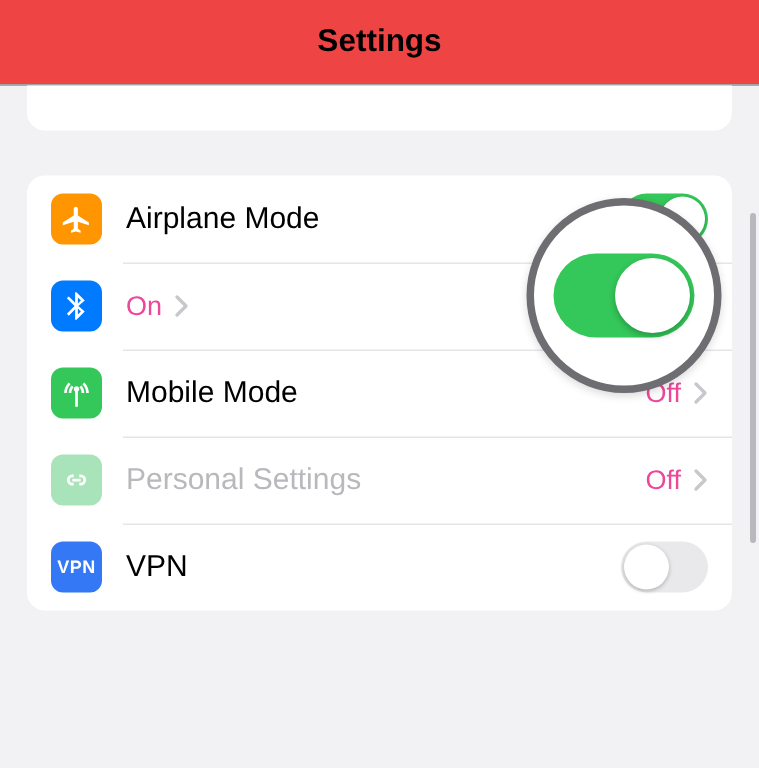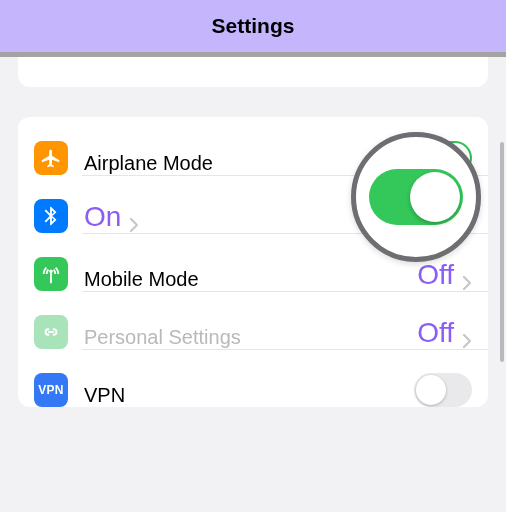--- a/index.html
+++ b/index.html
@@ -6,22 +6,22 @@
   body {
     width: 506px;
     height: 512px;
     font-family: -apple-system, "Helvetica Neue", Helvetica, Arial, sans-serif;
     background: #f2f2f5;
     overflow: hidden;
     position: relative;
   }
   .navbar {
     height: 57px;
-    background: #c4b5fd;
-    border-bottom: 5px solid #a3a3a3;
+    background: #ef4444;
+    border-bottom: 1px solid #a3a3a3;
     display: flex;
     align-items: center;
     justify-content: center;
   }
   .navbar-title {
     font-size: 21px;
     font-weight: 600;
     color: #000;
   }
   .content {
@@ -35,21 +35,21 @@
     height: 30px;
     margin: 0 0 30px 0;
   }
   .group {
     background: #fff;
     border-radius: 12px;
     overflow: hidden;
   }
   .row {
     display: flex;
-    align-items: flex-end;
+    align-items: center;
     min-height: 58px;
     padding: 0 16px;
     position: relative;
   }
   .row + .row::before {
     content: "";
     position: absolute;
     left: 64px;
     right: 0;
     top: 0;
@@ -67,22 +67,22 @@
     flex-shrink: 0;
   }
   .icon-wrap svg { width: 22px; height: 22px; }
   .row-label {
     font-size: 20px;
     color: #000;
     flex: 1;
   }
   .row.disabled .row-label { color: #b9b9bd; }
   .row-value {
-    font-size: 28px;
-    color: #8b5cf6;
+    font-size: 18px;
+    color: #ec4899;
     margin-right: 8px;
   }
   .chevron {
     width: 10px;
     height: 16px;
   }
   .chevron svg { width: 10px; height: 16px; display: block; }
   .toggle {
     width: 58px;
     height: 34px;

